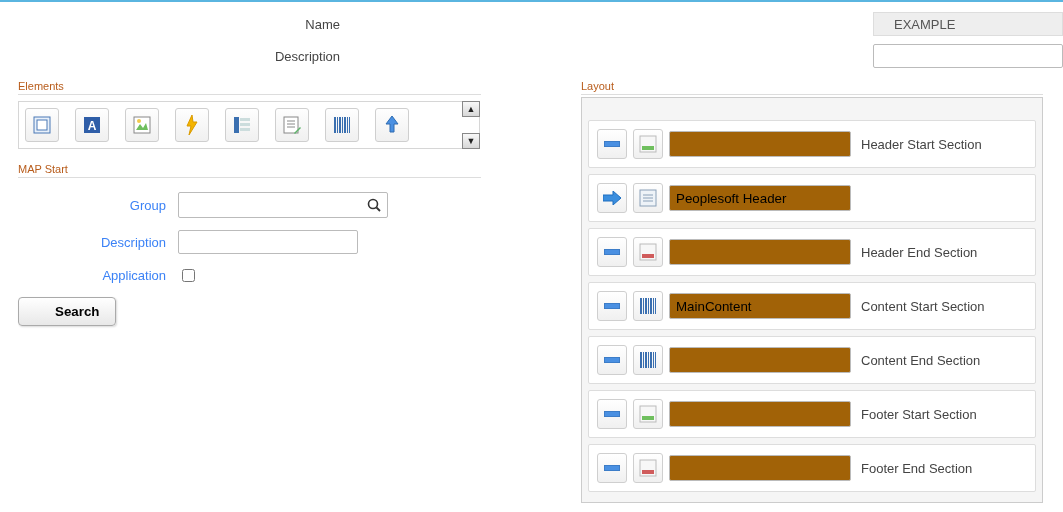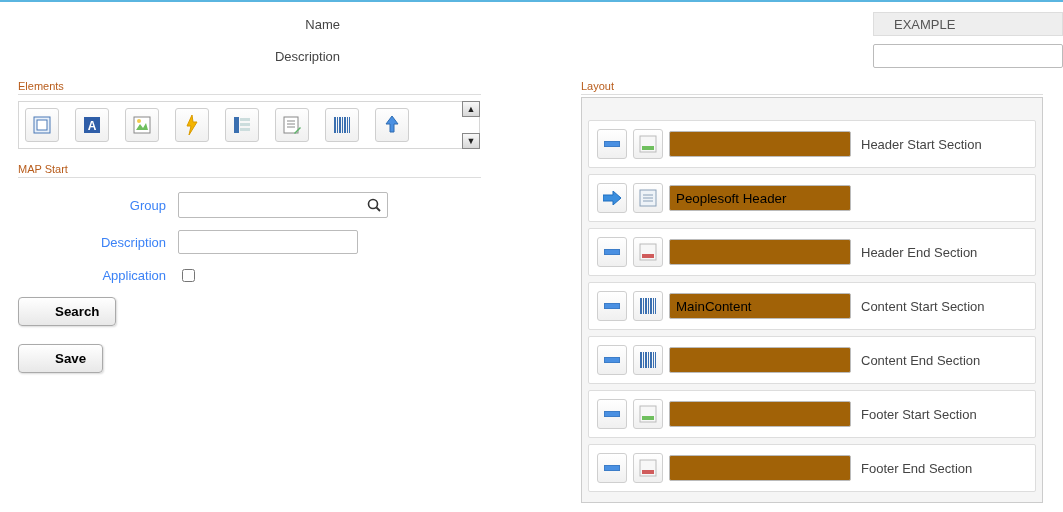--- a/index.html
+++ b/index.html
@@ -137,21 +137,21 @@
 
   .btn {
     border: 1px solid #aaa;
     border-radius: 4px;
     background: linear-gradient(#fff,#e8e8e8);
     padding: 6px 16px;
     font-weight: bold;
     cursor: pointer;
     box-shadow: 1px 1px 2px rgba(0,0,0,.15);
   }
-  .btn-row .btn { margin-bottom: 18px; padding-left: 36px; }
+  .btn-row .btn { margin-bottom: 4px; padding-left: 36px; }
 
   
   .layout-panel {
     border: 1px solid #ccc;
     background: #f5f5f5;
     padding: 2px 4px 4px 4px;
     width: 462px;
   }
   .layout-header-space {
     height: 14px;
@@ -302,21 +302,20 @@
       <div class="map-row">
         <label>Description</label>
         <input class="text-input map-desc" type="text" value="" style="">
       </div>
       <div class="map-row">
         <label>Application</label>
         <input type="checkbox" style="">
       </div>
       <div class="btn-row">
         <div><button class="btn">Search</button></div>
-        <div><button class="btn">Save</button></div>
       </div>
     </div>
   </div>
 
   <div class="right-col">
     <div class="section-heading">Layout</div>
     <hr class="section-rule" style="margin-bottom:2px">
 
     <div class="layout-panel">
       <div class="layout-header-space"></div>

